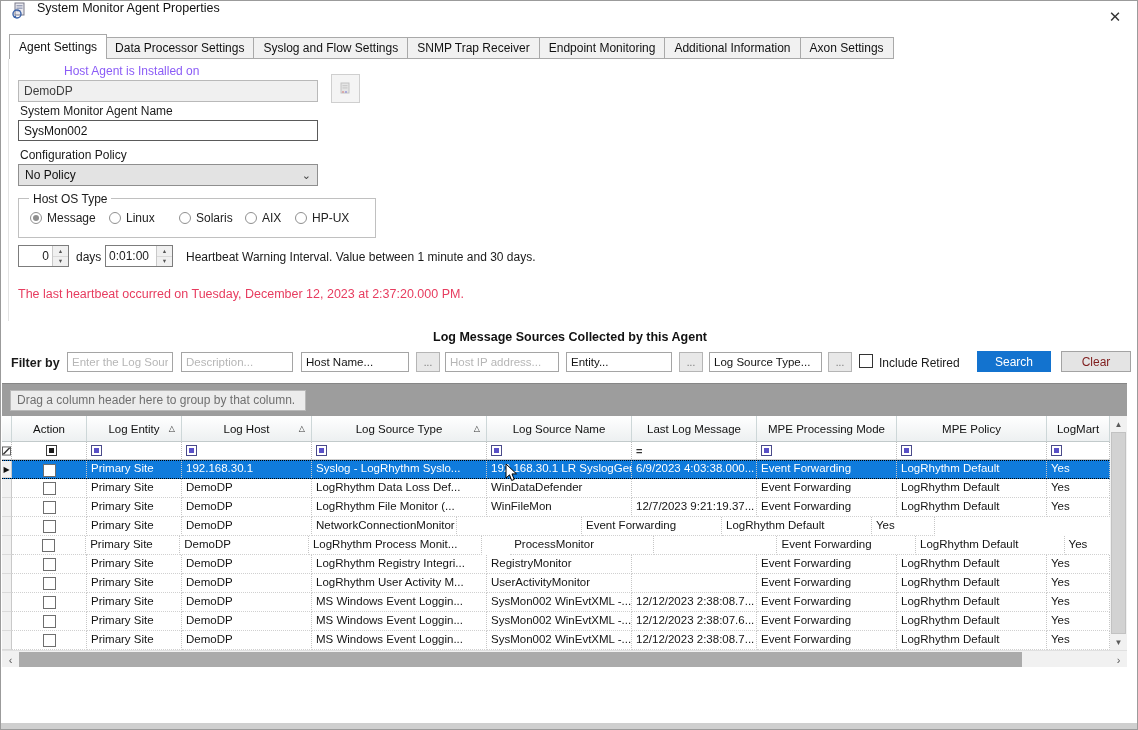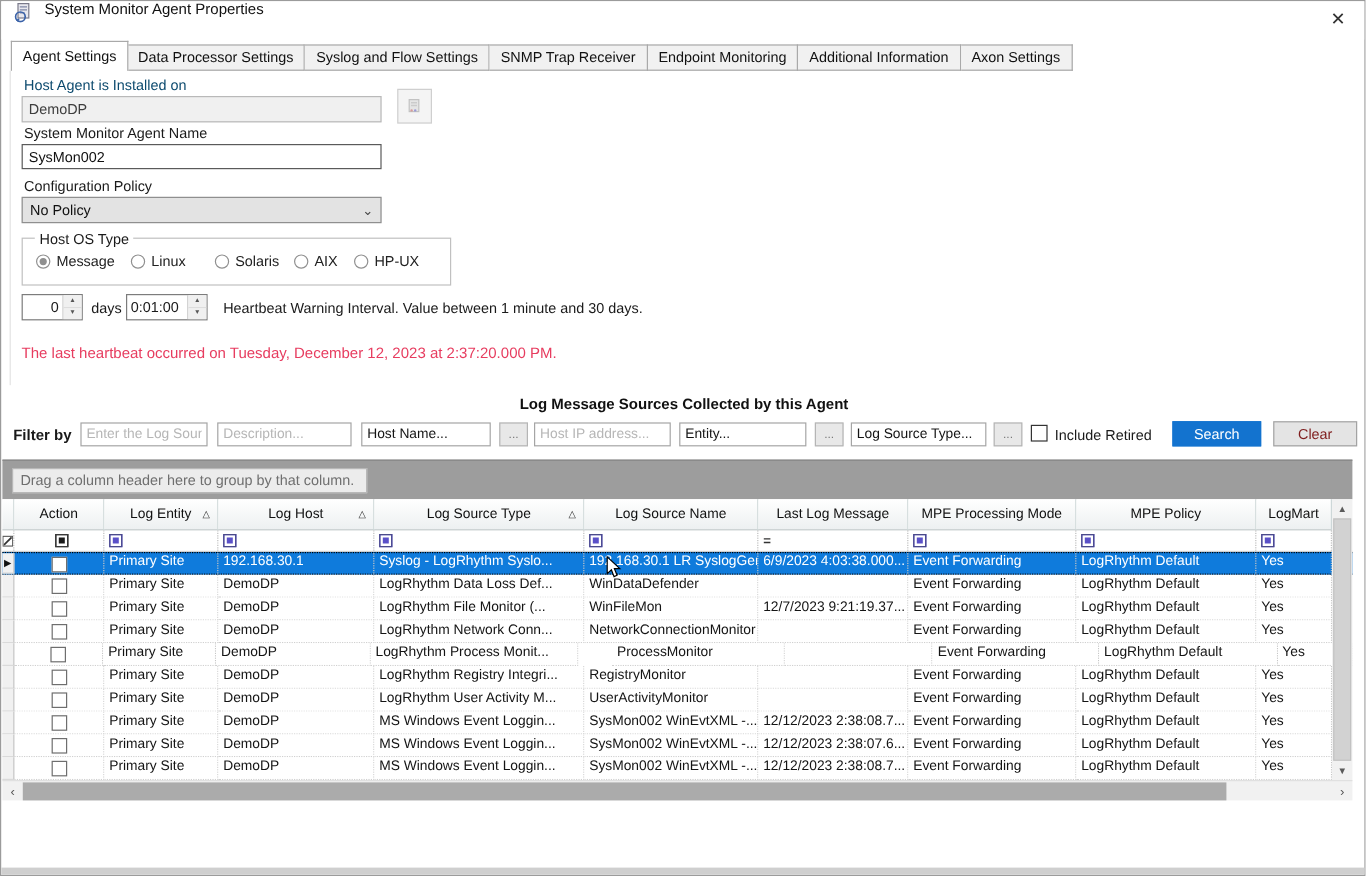--- a/index.html
+++ b/index.html
@@ -19,21 +19,21 @@
   .tab { height:22px; padding:0 9px; display:flex; align-items:center; font-size:12px;
          background:#f1f1f1; border:1px solid #a9a9a9; border-left:none; color:#111; white-space:nowrap; }
   .tab:first-child { border-left:1px solid #a9a9a9; }
   .tab.active { height:25px; background:#fff; border-bottom:none; border-left:1px solid #a9a9a9; margin-right:-1px; z-index:4; }
 
   .page-edge { position:absolute; left:7px; top:58px; width:1px; height:262px; background:#e3e3e3; }
 
   
   .abs { position:absolute; }
   .lbl { font-size:12px; color:#1a1a1a; white-space:nowrap; }
-  .lbl-gray { color:#0c4a6e; }
+  .lbl-gray { color:#8b5cf6;margin-left:44px; }
   .tbx { font-size:12px; padding:0 5px; border:1px solid #b9b9b9; background:#fff; color:#111;
          font-family:"Liberation Sans", sans-serif; }
   .tbx:disabled, .tbx.disabled { background:#f0f0f0; color:#3d3d3d; }
 
   .icon-btn { width:29px; height:29px; background:#f4f4f4; border:1px solid #cfcfcf;
               display:flex; align-items:center; justify-content:center; }
 
   .combo { width:300px; height:22px; background:#e3e3e3; border:1px solid #8f8f8f; display:flex;
            align-items:center; padding:0 6px; font-size:12px; color:#111; }
   .combo .chev { margin-left:auto; font-size:11px; color:#444; }
@@ -348,21 +348,20 @@
           <div class="c" style="width: 150px;">LogRhythm Default</div>
           <div class="c" style="width: 63px;">Yes</div>
         </div>
         <div class="grid-row">
           <div class="sel-col" style="width: 10px;"></div>
           <div class="c action-col" style="width: 75px;">
             <span class="row-chk"></span>
           </div>
           <div class="c" style="width: 95px;">Primary Site</div>
           <div class="c" style="width: 130px;">DemoDP</div>
-          <div class="c" style="width: 175px;">LogRhythm Network Conn...</div>
           <div class="c" style="width: 145px;">NetworkConnectionMonitor</div>
           <div class="c" style="width: 125px;"></div>
           <div class="c" style="width: 140px;">Event Forwarding</div>
           <div class="c" style="width: 150px;">LogRhythm Default</div>
           <div class="c" style="width: 63px;">Yes</div>
         </div>
         <div class="grid-row">
           <div class="sel-col" style="width: 10px;"></div>
           <div class="c action-col" style="width: 75px;">
             <span class="row-chk"></span>

